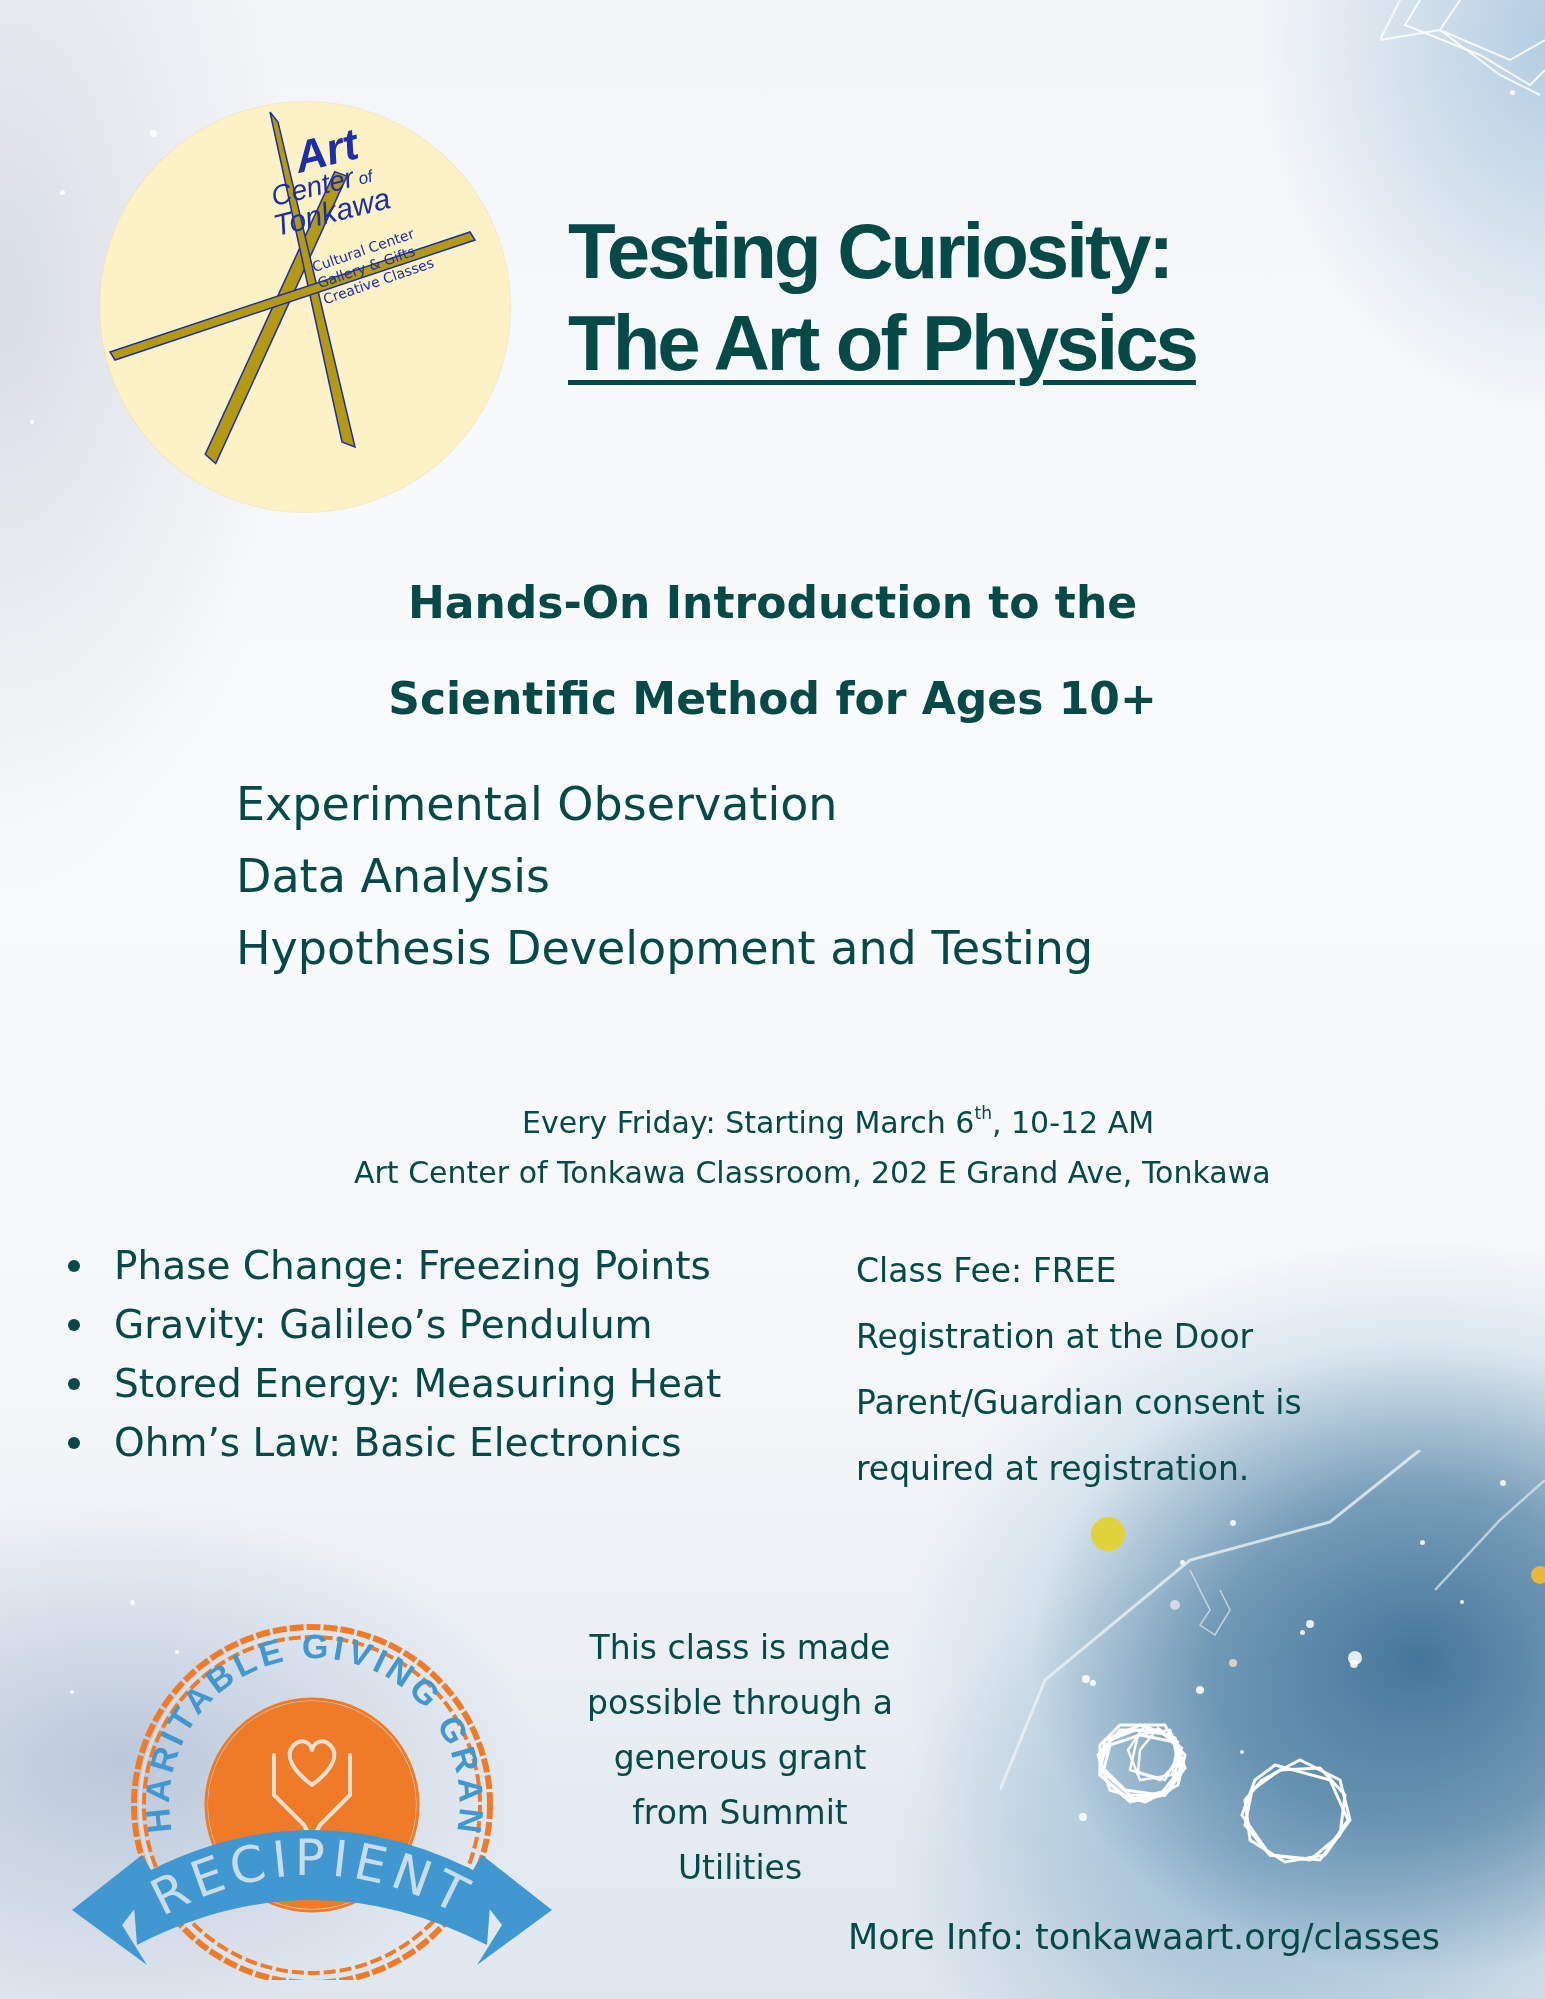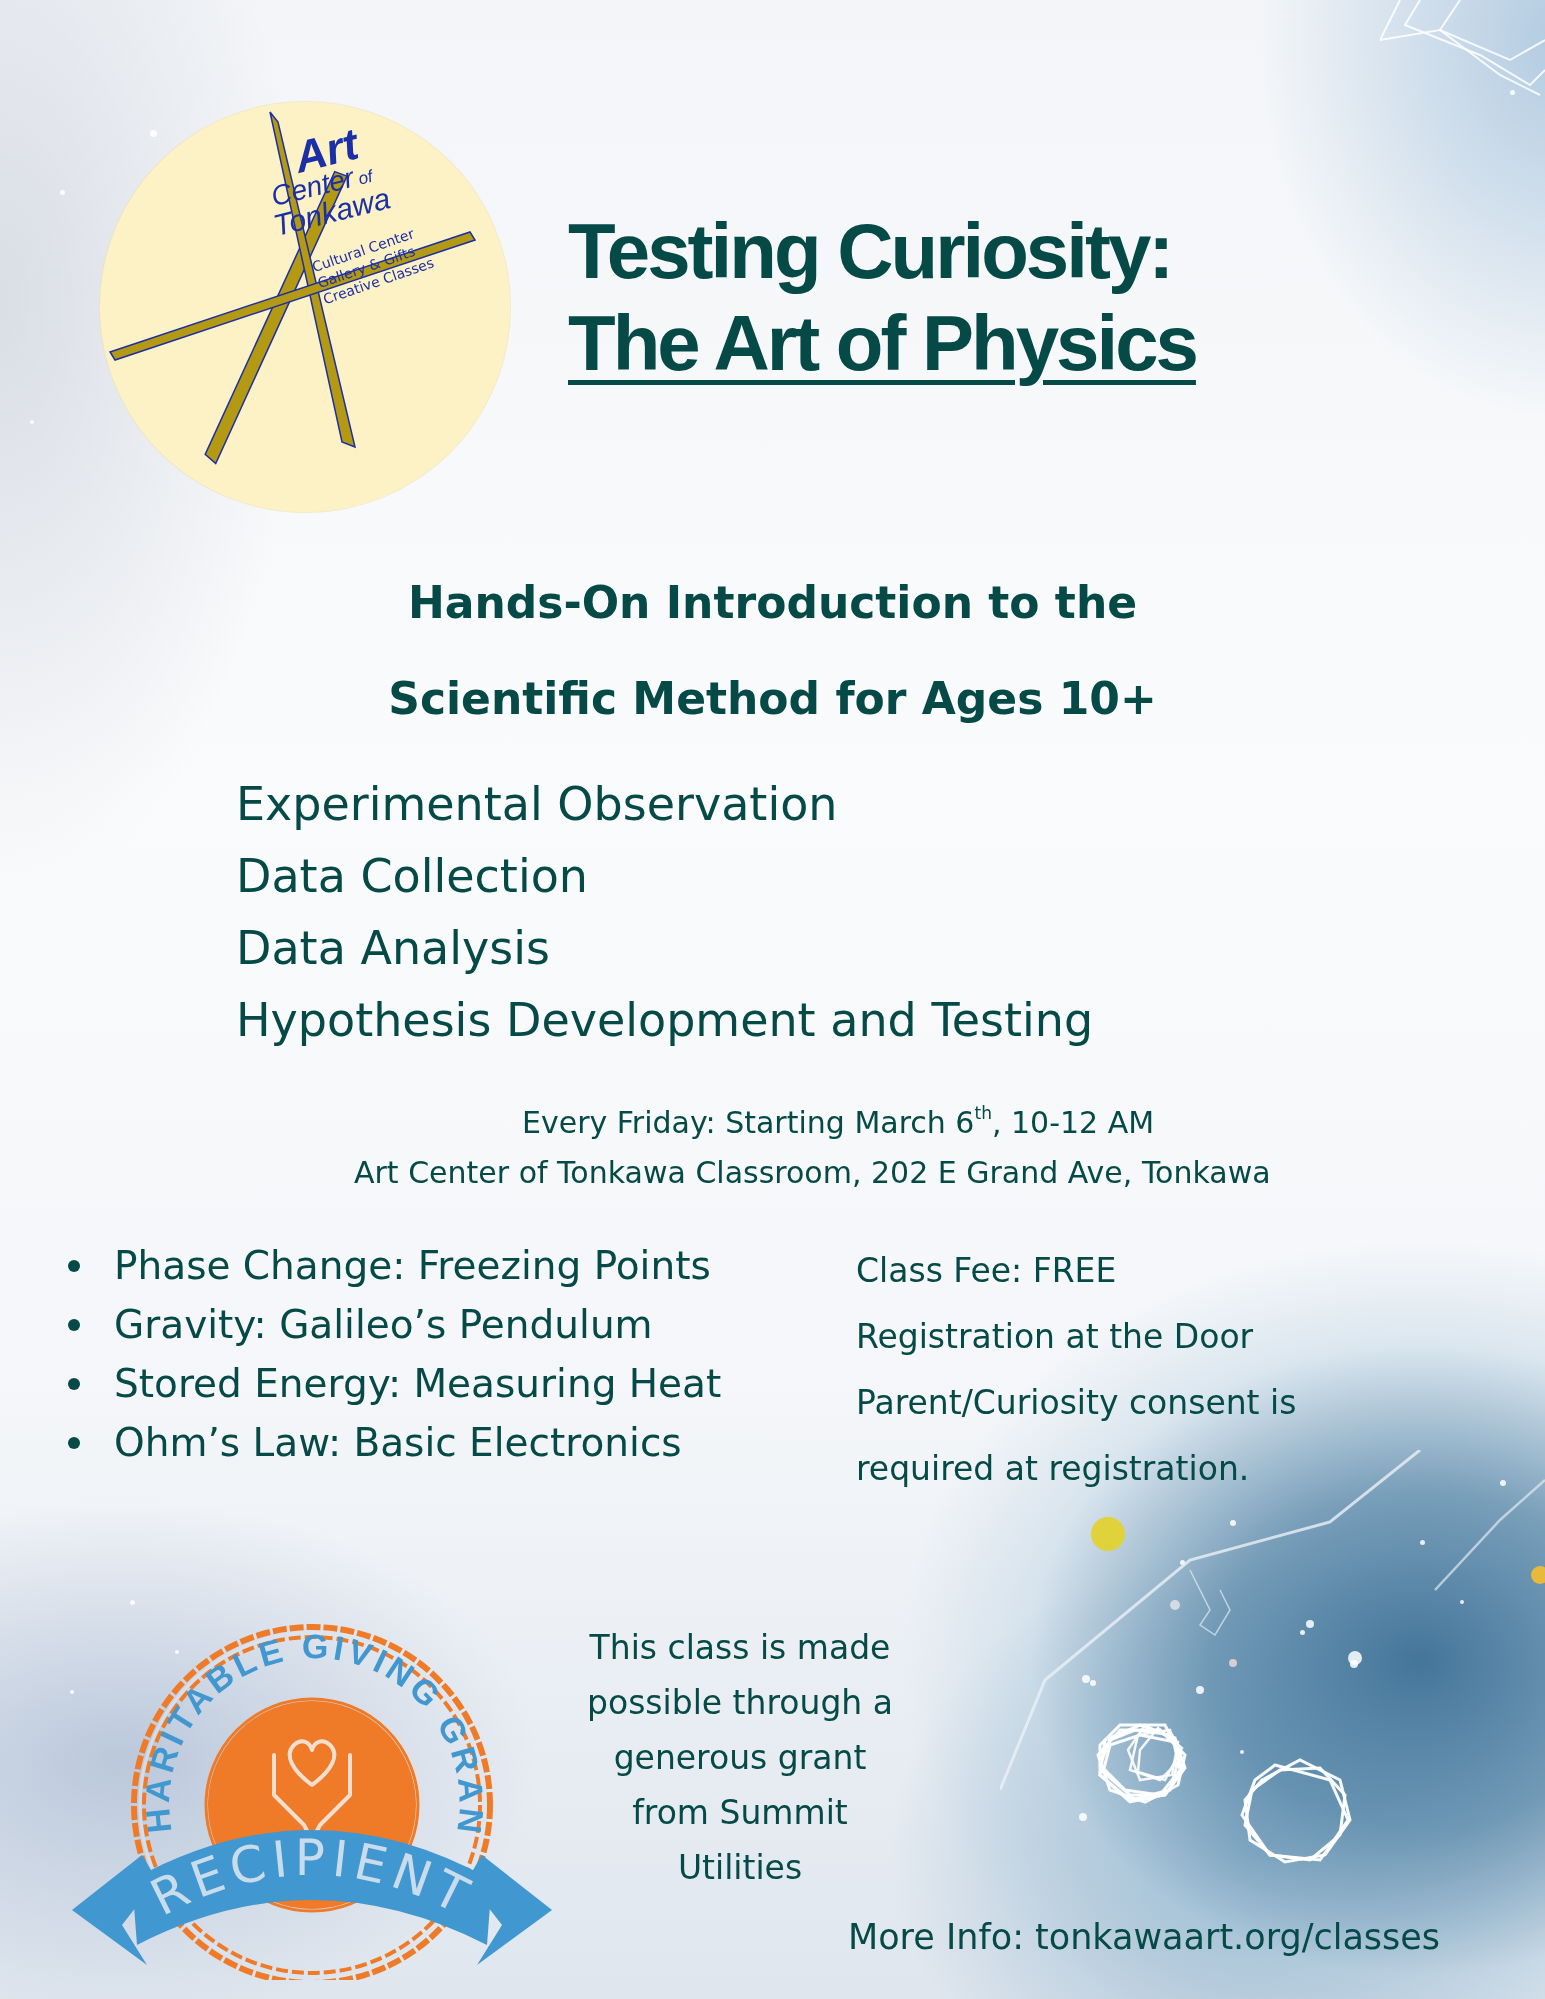--- a/index.html
+++ b/index.html
@@ -181,21 +181,20 @@
   <div class="l2">The Art of Physics</div>
 </div>
 
 <div class="abs subhead">
   <div>Hands-On Introduction to the</div>
   <div>Scientific Method for Ages 10+</div>
 </div>
 
 <div class="abs methods">
   <div>Experimental Observation</div>
-  <div>Data Collection</div>
   <div>Data Analysis</div>
   <div>Hypothesis Development and Testing</div>
 </div>
 
 <div class="abs schedule">
   <div class="s1"><span>Every Friday: Starting March 6</span><sup>th</sup><span>, 10-12 AM</span></div>
   <div class="s2">Art Center of Tonkawa Classroom, 202 E Grand Ave, Tonkawa</div>
 </div>
 
 <ul class="abs topics">
@@ -213,21 +212,21 @@
     </li>
   <li>
       <span class="dot"></span>
       <span>Ohm’s Law: Basic Electronics</span>
     </li>
 </ul>
 
 <div class="abs fee">
   <div>Class Fee: FREE</div>
   <div>Registration at the Door</div>
-  <div>Parent/Curiosity consent is</div>
+  <div>Parent/Guardian consent is</div>
   <div>required at registration.</div>
 </div>
 
 <svg class="abs badge" viewBox="0 0 500 400">
   <defs>
     <path id="arcTop" d="M 110,250 A 145,145 0 1 1 395,250"></path>
     <path id="ribbonArc" d="M 95,340 Q 250,250 405,340"></path>
   </defs>
 
   <circle cx="250" cy="225" r="178" fill="none" stroke="#ef7b28" stroke-width="6" stroke-dasharray="14 3"></circle>

